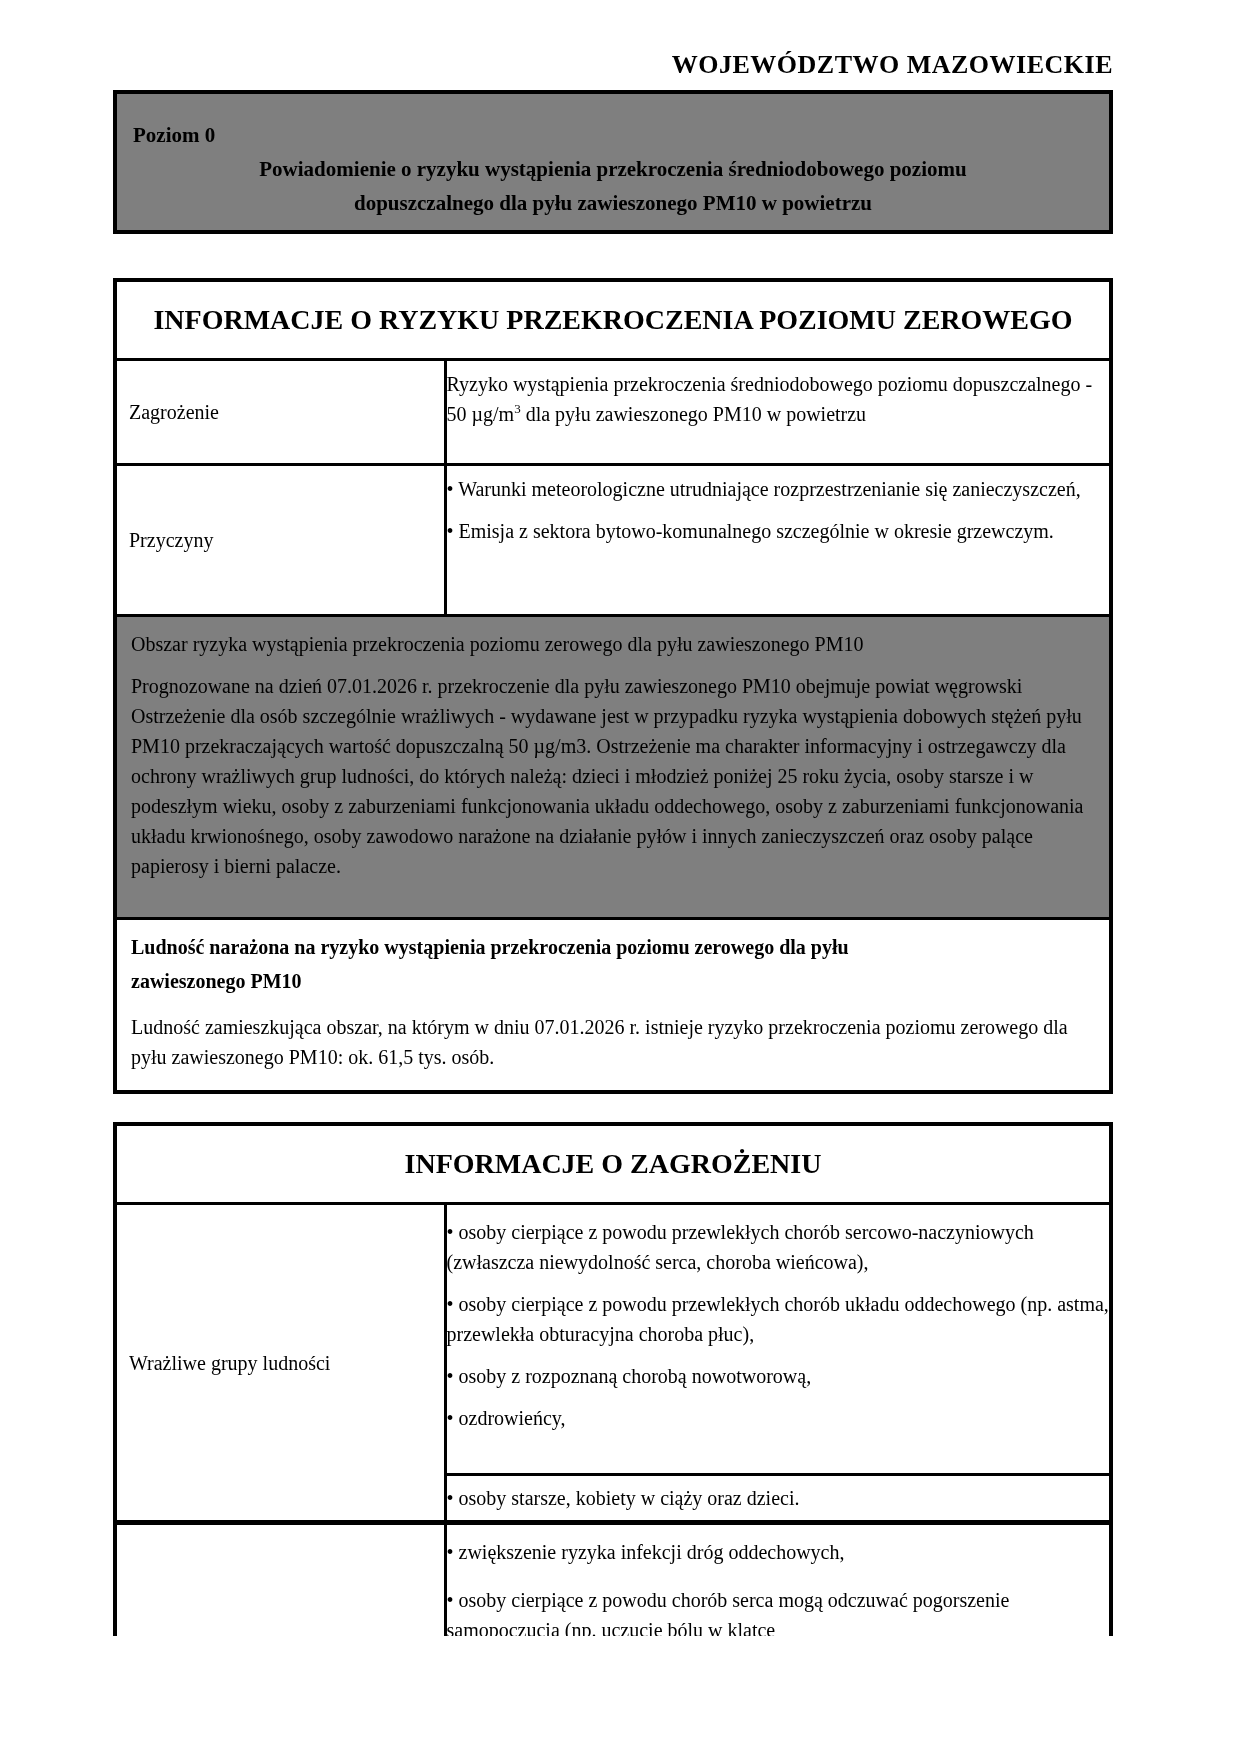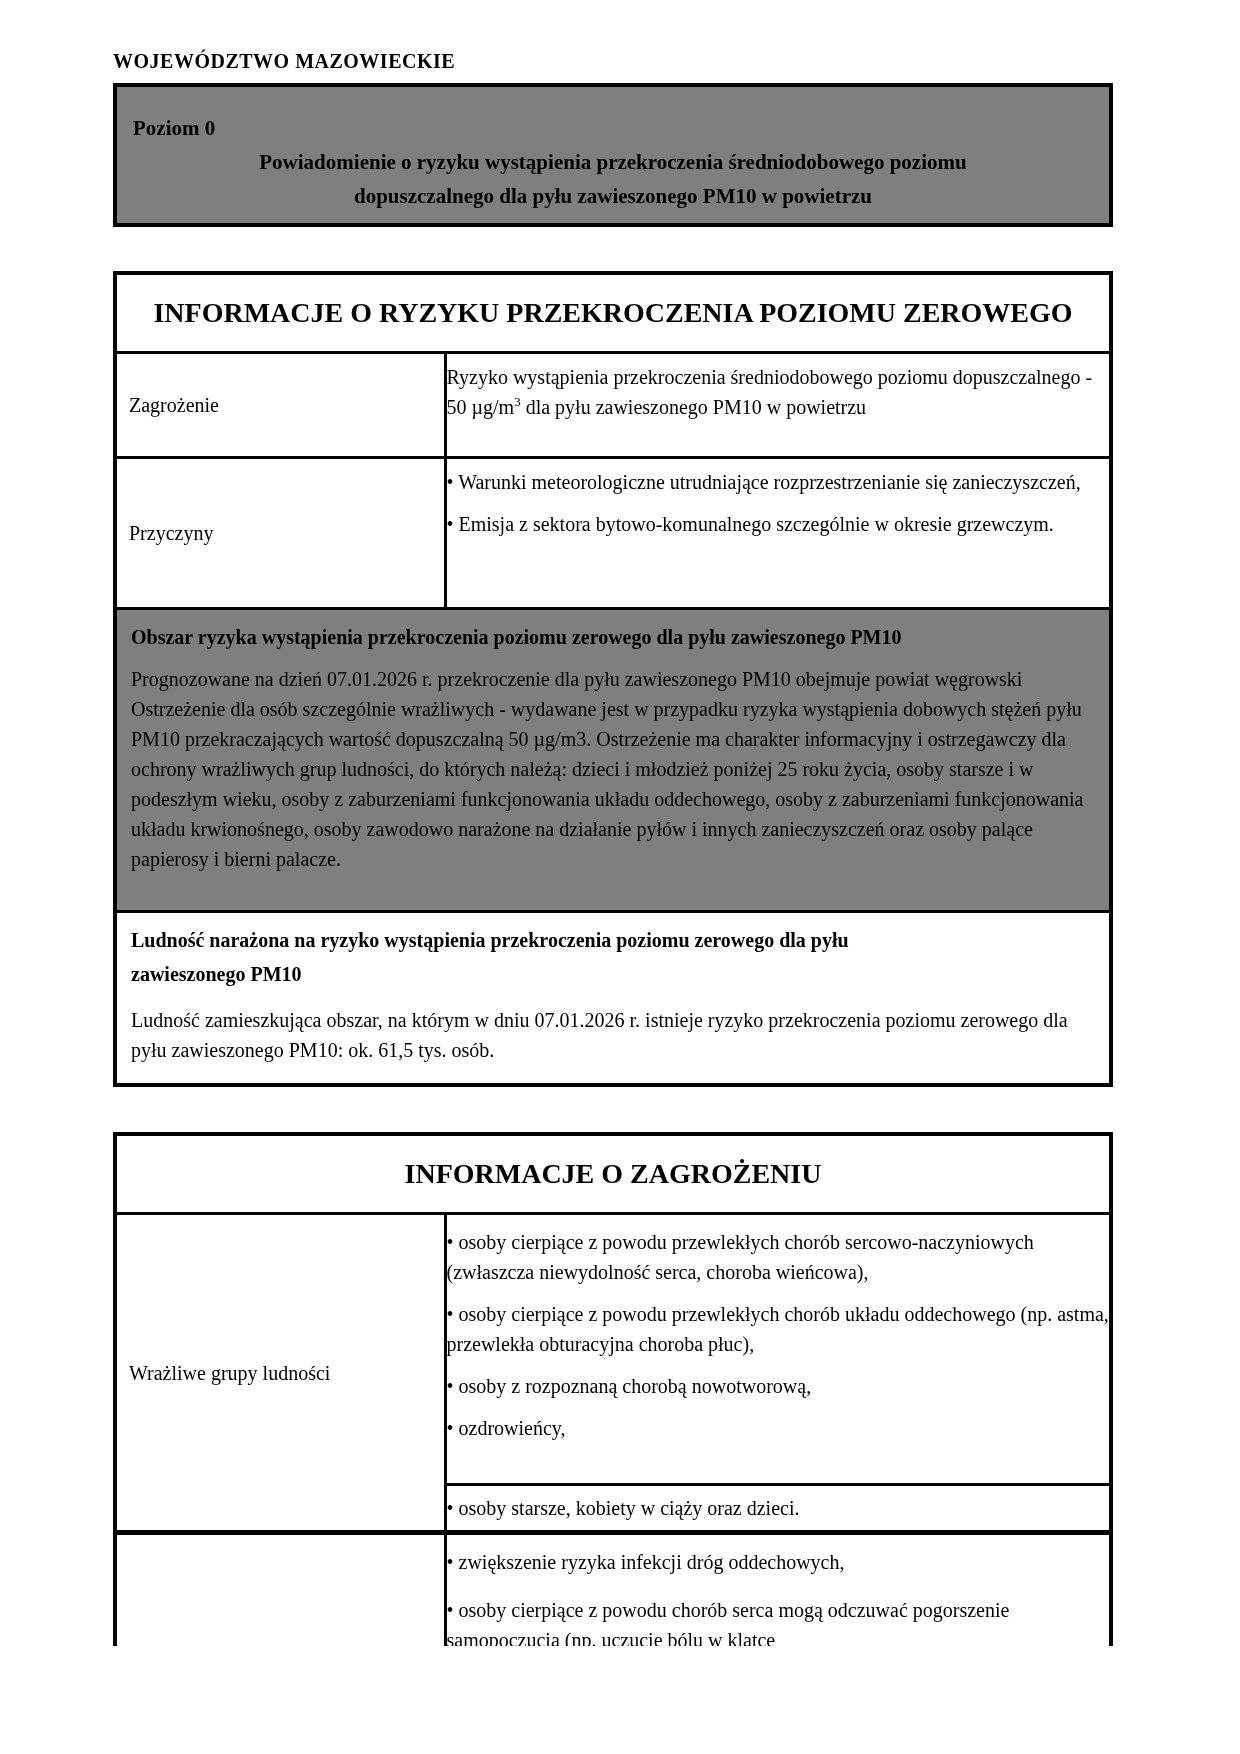--- a/index.html
+++ b/index.html
@@ -2,21 +2,21 @@
 <html lang="pl"><head>
 <meta charset="utf-8">
 <style>
   html,body{margin:0;padding:0;}
   body{
     width:1240px;height:1754px;overflow:hidden;background:#ffffff;color:#000;
     font-family:"Liberation Serif","DejaVu Serif",serif;
   }
   .page{width:1000px;margin-left:113px;}
   .doc-title{
-    margin:50px 0 0;text-align:left;font-size:20px;font-weight:bold;
+    margin:50px 0 0;text-align:right;font-size:26px;font-weight:bold;
     letter-spacing:.5px;
   }
   .banner{
     margin-top:10px;background:#7F7F7F;border:4px solid #000;
     padding:24px 16px 10px;font-size:21px;font-weight:bold;line-height:1.62;
   }
   .banner-heading{text-align:center;white-space:pre-line;}
   table.tbl{
     width:1000px;border-collapse:collapse;table-layout:fixed;
     border:4px solid #000;margin-top:44px;
@@ -29,25 +29,25 @@
     text-align:center;font-weight:bold;font-size:28px;height:56px;
     vertical-align:middle;padding:10px;
   }
   td.lbl{font-weight:normal;vertical-align:middle;line-height:1.8;padding:6px 10px 6px 12px;}
   .pre{white-space:pre-line;}
   td.h-r1{height:86px;}
   td.h-r2{height:68px;}
   td.h-r3{height:132px;}
   sup.u3{font-size:13px;line-height:0;}
   td.gray-cell{background:#7F7F7F;height:280px;padding:10px 14px;}
-  .sec-title{font-weight:bold;margin:2px 0 12px;}
+  .sec-title{font-weight:normal;margin:2px 0 12px;}
   .sec-body{margin:0;}
   td.pop-cell{height:150px;padding:10px 14px;}
   .pop-title{font-weight:bold;line-height:1.7;margin:0 0 14px;white-space:pre-line;}
-  .clip{height:514px;overflow:hidden;margin-top:45px;}
+  .clip{height:514px;overflow:hidden;margin-top:28px;}
   .clip table.tbl{margin-top:0;}
   td.cellA{height:248px;padding-top:12px;}
   td.cellB{height:34px;padding-top:5px;padding-bottom:5px;vertical-align:middle;}
   tr.effects td{border-top:5px solid #000;height:400px;padding-top:12px;}
   .b{margin:0 0 12px;}
   .b:last-child{margin-bottom:0;}
   .effects .b{margin-bottom:18px;}
 </style>
 </head>
 <body>

